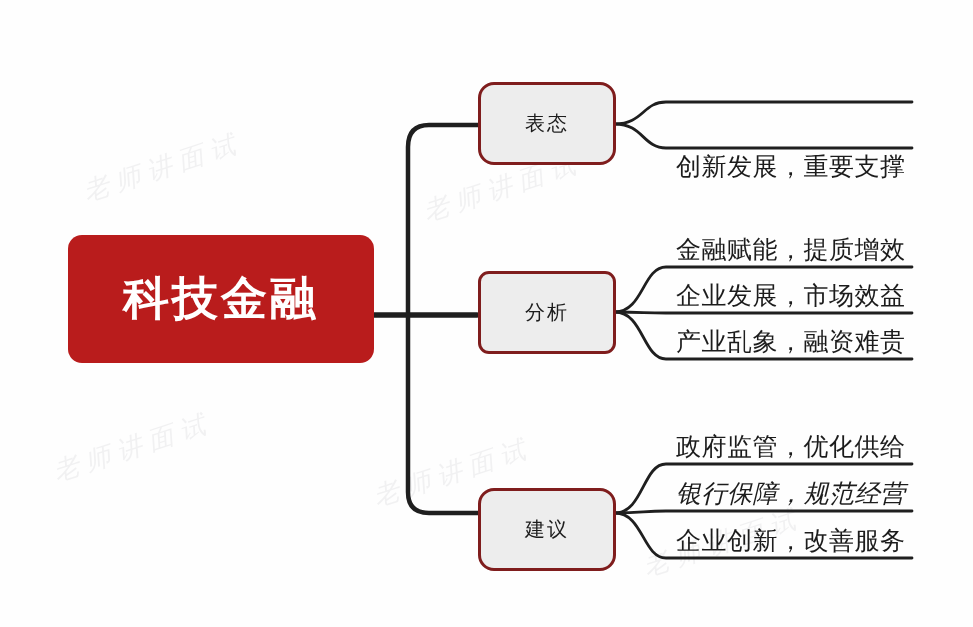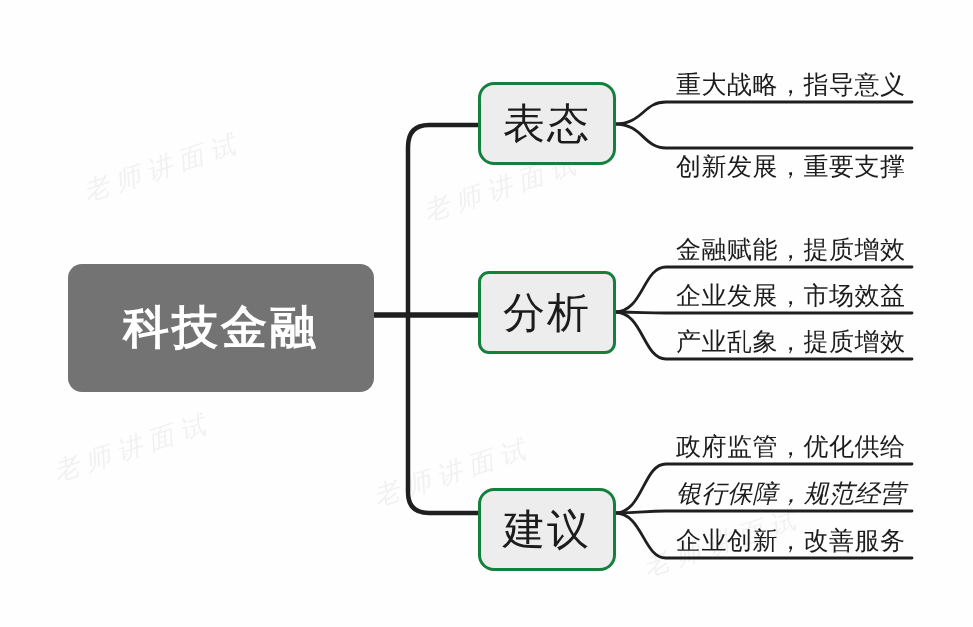--- a/index.html
+++ b/index.html
@@ -23,34 +23,34 @@
     user-select:none;
     pointer-events:none;
   }
   .node{
     position:absolute;
     display:flex;align-items:center;justify-content:center;
     box-sizing:border-box;
     z-index:3;
   }
   .root-node{
-    left:68px;top:264px;width:306px;height:128px;
-    background:#737373;
+    left:68px;top:235px;width:306px;height:128px;
+    background:#b91c1c;
     border-radius:14px;
     color:#ffffff;
     font-size:46px;font-weight:bold;
     letter-spacing:3px;
   }
   .branch-node{
     left:478px;width:138px;height:83px;
     background:#ededed;
-    border:3px solid #15803d;
+    border:3px solid #7f1d1d;
     border-radius:16px;
     color:#1c1c1c;
-    font-size:42px;
+    font-size:20px;
     letter-spacing:2px;
   }
   .branch-top{top:82px;}
   .branch-mid{top:271px;border-radius:11px;}
   .branch-bottom{top:488px;}
   .leaf{
     position:absolute;
     left:676px;width:240px;height:28px;
     z-index:3;
     color:#1c1c1c;
@@ -91,24 +91,23 @@
       <path d="M 615 513 C 643 513 643 558 666 558 H 912" stroke-width="2.8"></path>
     </g>
   </svg>
 
   <div class="node root-node">科技金融</div>
 
   <div class="node branch-node branch-top">表态</div>
   <div class="node branch-node branch-mid">分析</div>
   <div class="node branch-node branch-bottom">建议</div>
 
-  <div class="leaf" style="top:68px;">重大战略，指导意义</div>
   <div class="leaf" style="top:114px;margin-top:36px;">创新发展，重要支撑</div>
 
   <div class="leaf" style="top:233px;">金融赋能，提质增效</div>
   <div class="leaf" style="top:279px;">企业发展，市场效益</div>
-  <div class="leaf" style="top:325px;">产业乱象，提质增效</div>
+  <div class="leaf" style="top:325px;">产业乱象，融资难贵</div>
 
   <div class="leaf" style="top:430px;">政府监管，优化供给</div>
   <div class="leaf" style="top:477px;font-style:italic;">银行保障，规范经营</div>
   <div class="leaf" style="top:524px;">企业创新，改善服务</div>
 
 </div>
 
 </body></html>

